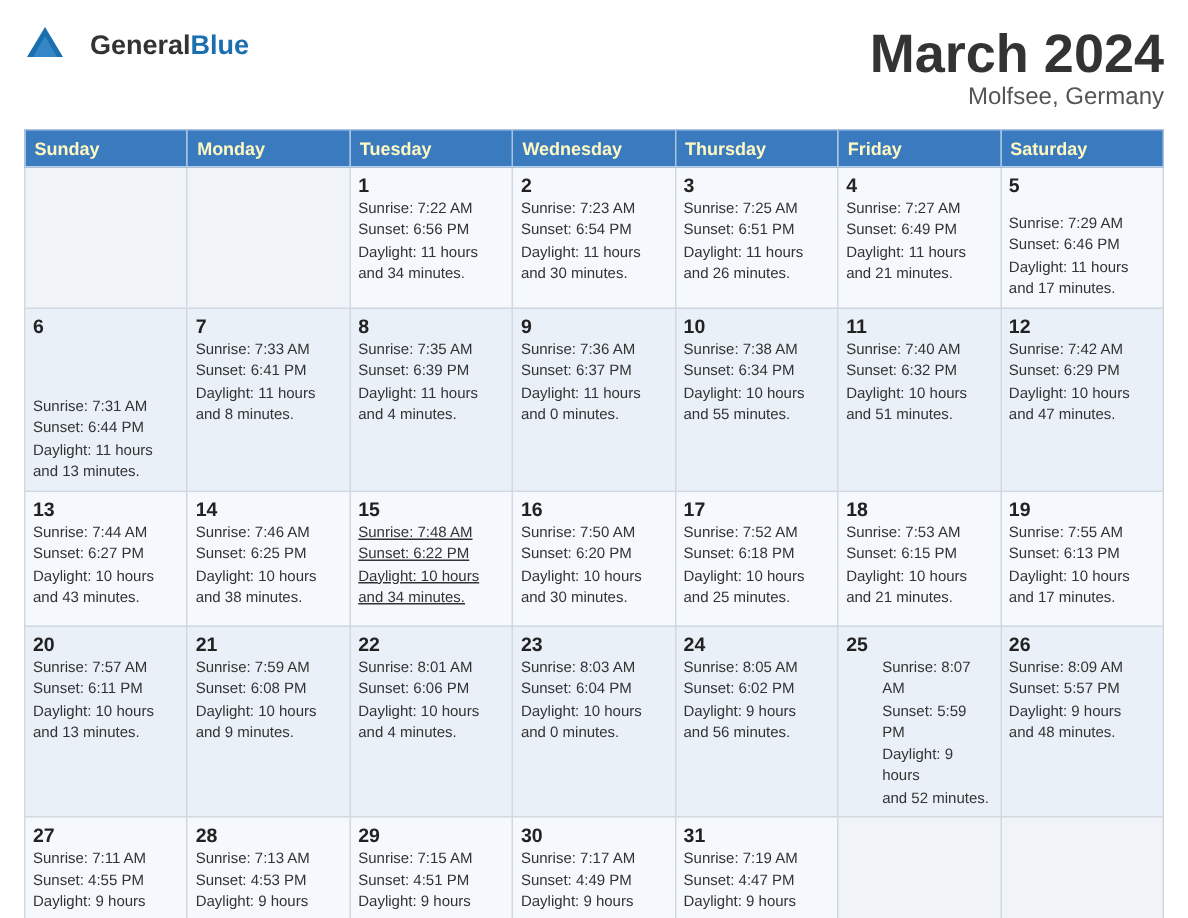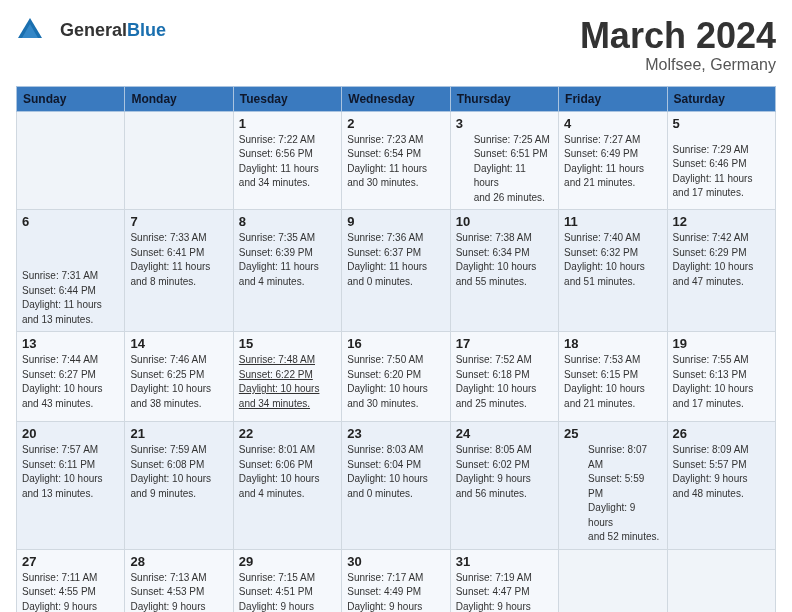--- a/index.html
+++ b/index.html
@@ -49,21 +49,21 @@
       font-size: 16px;
       color: #555;
     }
     table {
       width: 100%;
       border-collapse: collapse;
       table-layout: fixed;
     }
     thead tr th {
       background-color: #3a7abf;
-      color: #0f172a;
+      color: #fef9c3;
       font-size: 12px;
       font-weight: bold;
       text-align: left;
       padding: 5px 6px;
       border: 1px solid #aac4e0;
     }
     tbody tr td {
       vertical-align: top;
       border: 1px solid #d0d8e0;
       padding: 4px 5px;
@@ -139,21 +139,21 @@
         </td>
         <td>
           <span class="day-number">2</span>
           <div class="day-info" style="white-space: pre-line;">Sunrise: 7:23 AM
 Sunset: 6:54 PM
 Daylight: 11 hours
 and 30 minutes.</div>
         </td>
         <td>
           <span class="day-number">3</span>
-          <div class="day-info" style="white-space: pre-line; margin-left: 18px;">Sunrise: 7:25 AM
+          <div class="day-info" style="white-space: pre-line;">Sunrise: 7:25 AM
 Sunset: 6:51 PM
 Daylight: 11 hours
 and 26 minutes.</div>
         </td>
         <td>
           <span class="day-number">4</span>
           <div class="day-info" style="white-space: pre-line;">Sunrise: 7:27 AM
 Sunset: 6:49 PM
 Daylight: 11 hours
 and 21 minutes.</div>

